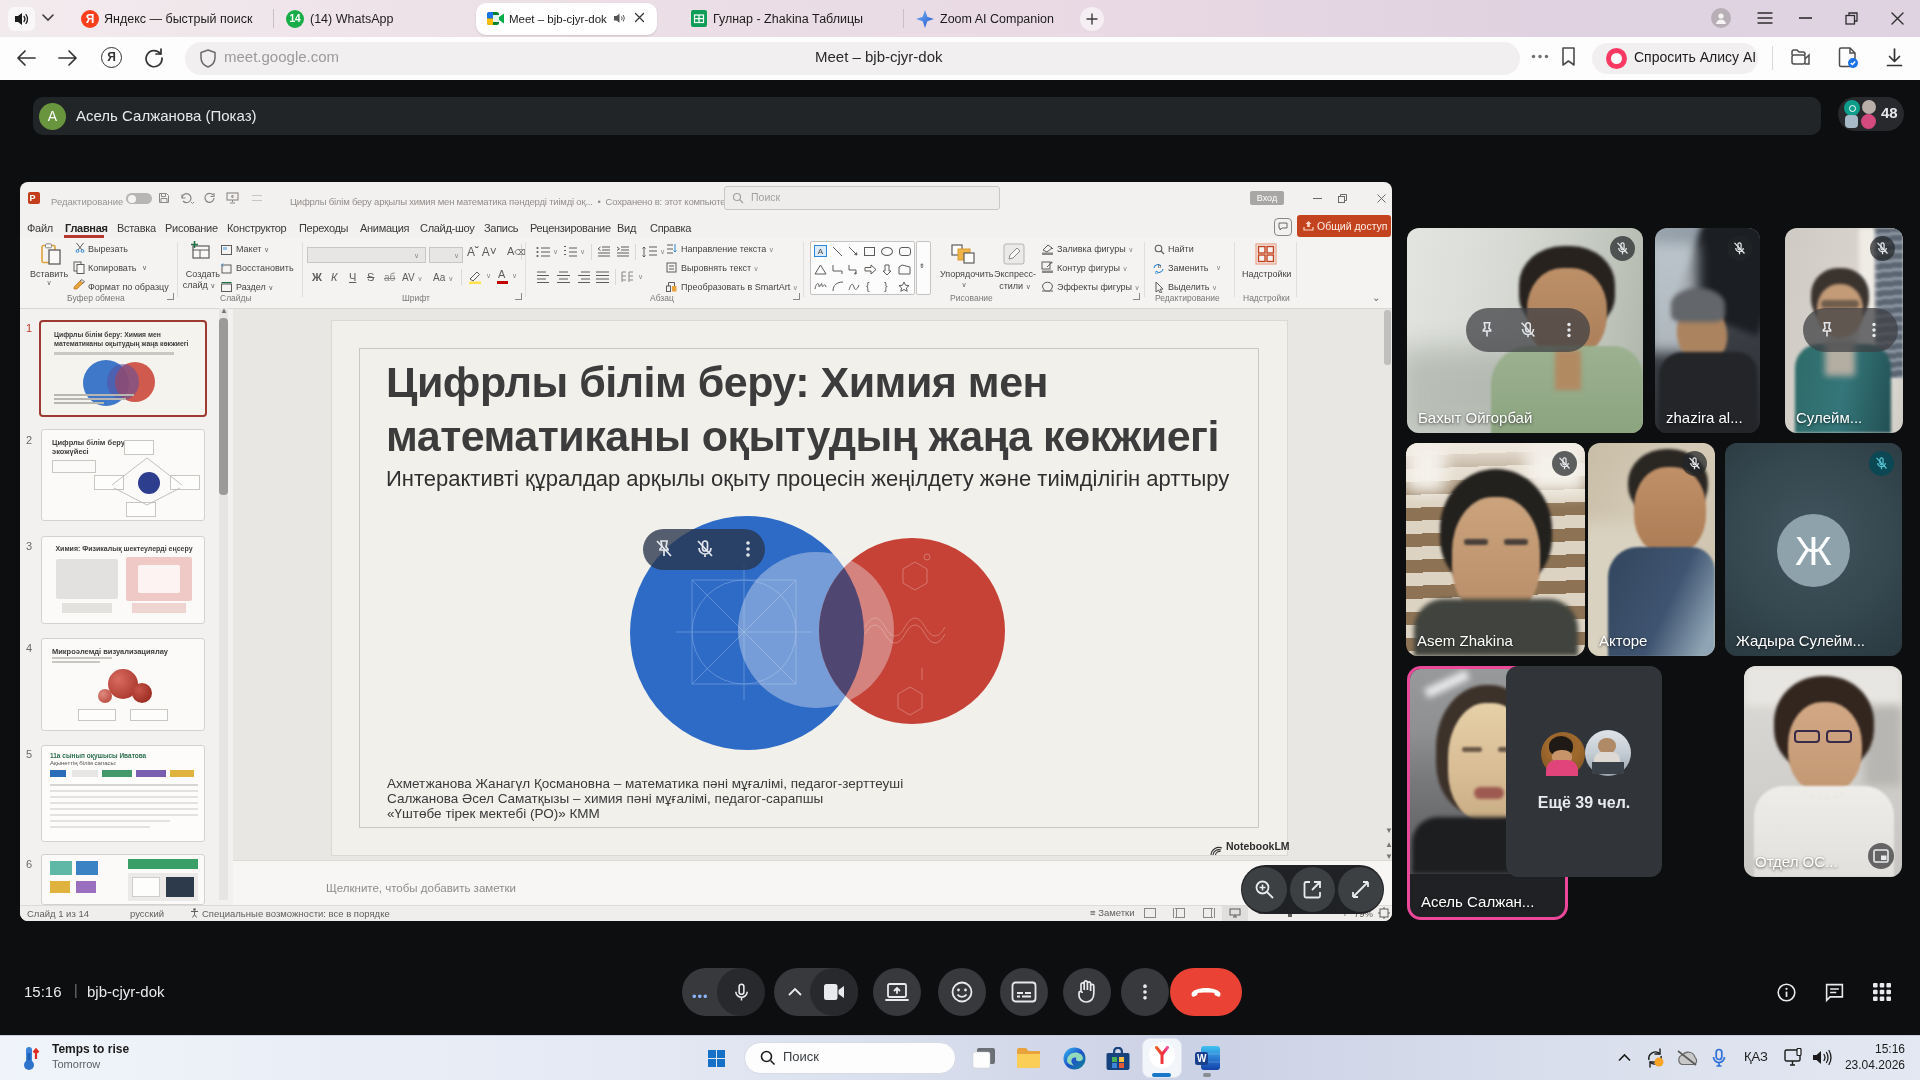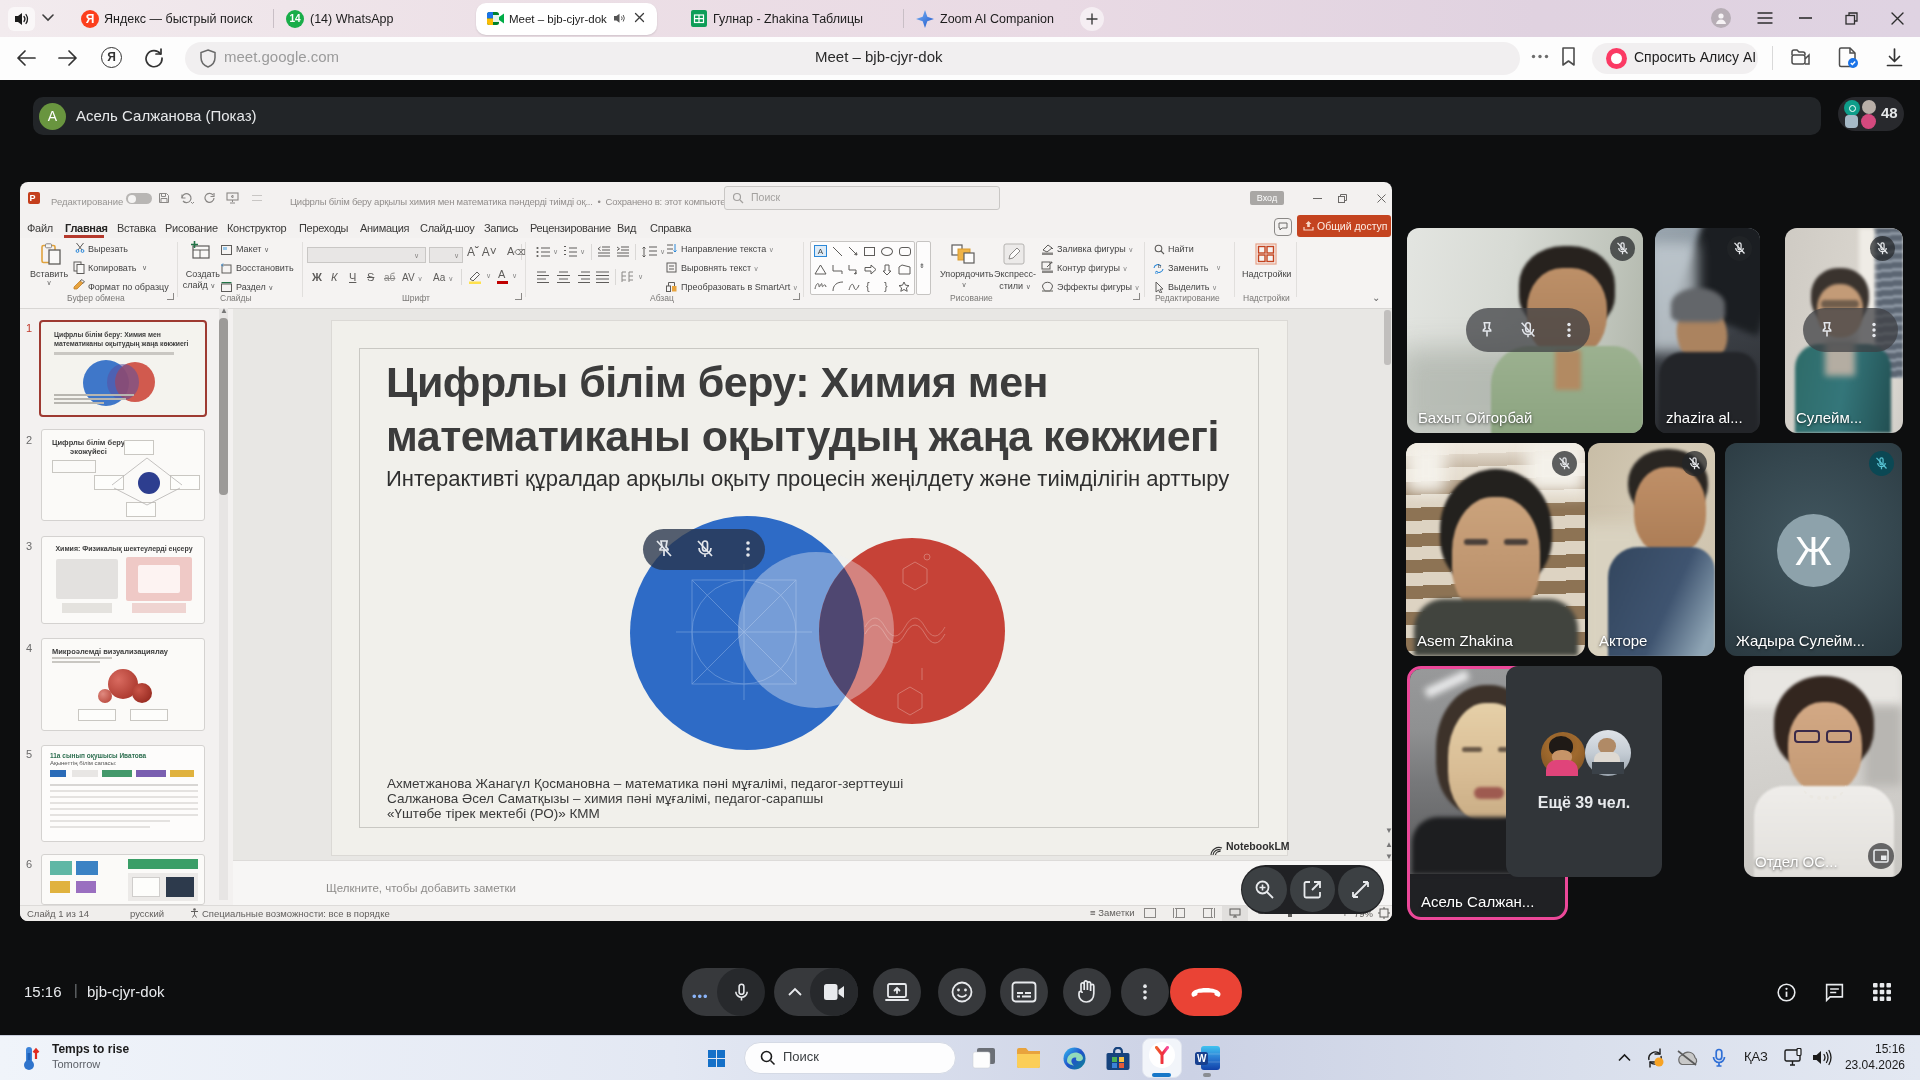--- a/index.html
+++ b/index.html
@@ -503,21 +503,21 @@
         <div class="abs" style="left:42px;top:38px;width:46px;height:46px;border-radius:50%;background:#2f6cc6;opacity:.92;"></div>
         <div class="abs" style="left:74px;top:40px;width:40px;height:40px;border-radius:50%;background:#cc4438;opacity:.88;"></div>
         <div class="abs" style="left:66px;top:42px;width:32px;height:36px;border-radius:50%;background:rgba(90,80,160,.55);"></div>
         <div class="abs" style="left:13px;top:72px;width:80px;height:2px;background:#b8b6b0;"></div>
         <div class="abs" style="left:13px;top:76px;width:72px;height:2px;background:#b8b6b0;"></div>
         <div class="abs" style="left:13px;top:80px;width:50px;height:2px;background:#b8b6b0;"></div>
       </div>
 
       <div class="abs" style="left:6px;top:252px;font-size:11px;color:#6a6a6a;">2</div>
       <div class="abs" style="left:21px;top:247px;width:164px;height:92px;background:#fbfaf8;border:1px solid #d4d2d0;border-radius:3px;overflow:hidden;">
-        <div class="abs" style="left:10px;top:8px;font-size:7.5px;font-weight:bold;color:#3d3d3d;line-height:9px;text-align:center;">Цифрлы білім беру<br>экожүйесі</div>
+        <div class="abs" style="left:10px;top:8px;font-size:7.5px;font-weight:bold;color:#3d3d3d;line-height:9px;">Цифрлы білім беру<br>экожүйесі</div>
         <div class="abs" style="left:10px;top:30px;width:44px;height:13px;border:1px solid #c9c7c2;"></div>
         <div class="abs" style="left:96px;top:42px;width:22px;height:22px;border-radius:50%;background:#2d3e8f;"></div>
         <div class="abs" style="left:82px;top:10px;width:30px;height:15px;border:1px solid #c9c7c2;background:#fdfdfb;"></div>
         <div class="abs" style="left:52px;top:45px;width:30px;height:15px;border:1px solid #c9c7c2;background:#fdfdfb;"></div>
         <div class="abs" style="left:128px;top:45px;width:30px;height:15px;border:1px solid #c9c7c2;background:#fdfdfb;"></div>
         <div class="abs" style="left:84px;top:72px;width:30px;height:15px;border:1px solid #c9c7c2;background:#fdfdfb;"></div>
         <svg class="ico" style="left:60px;top:20px" width="90" height="60" viewBox="0 0 90 60">
             <path d="M45 8L10 35M45 8l35 27M45 55L12 38M45 55l33-17" stroke="#b5b3b1" stroke-width="0.8" fill="none"></path>
           </svg>
       </div>

